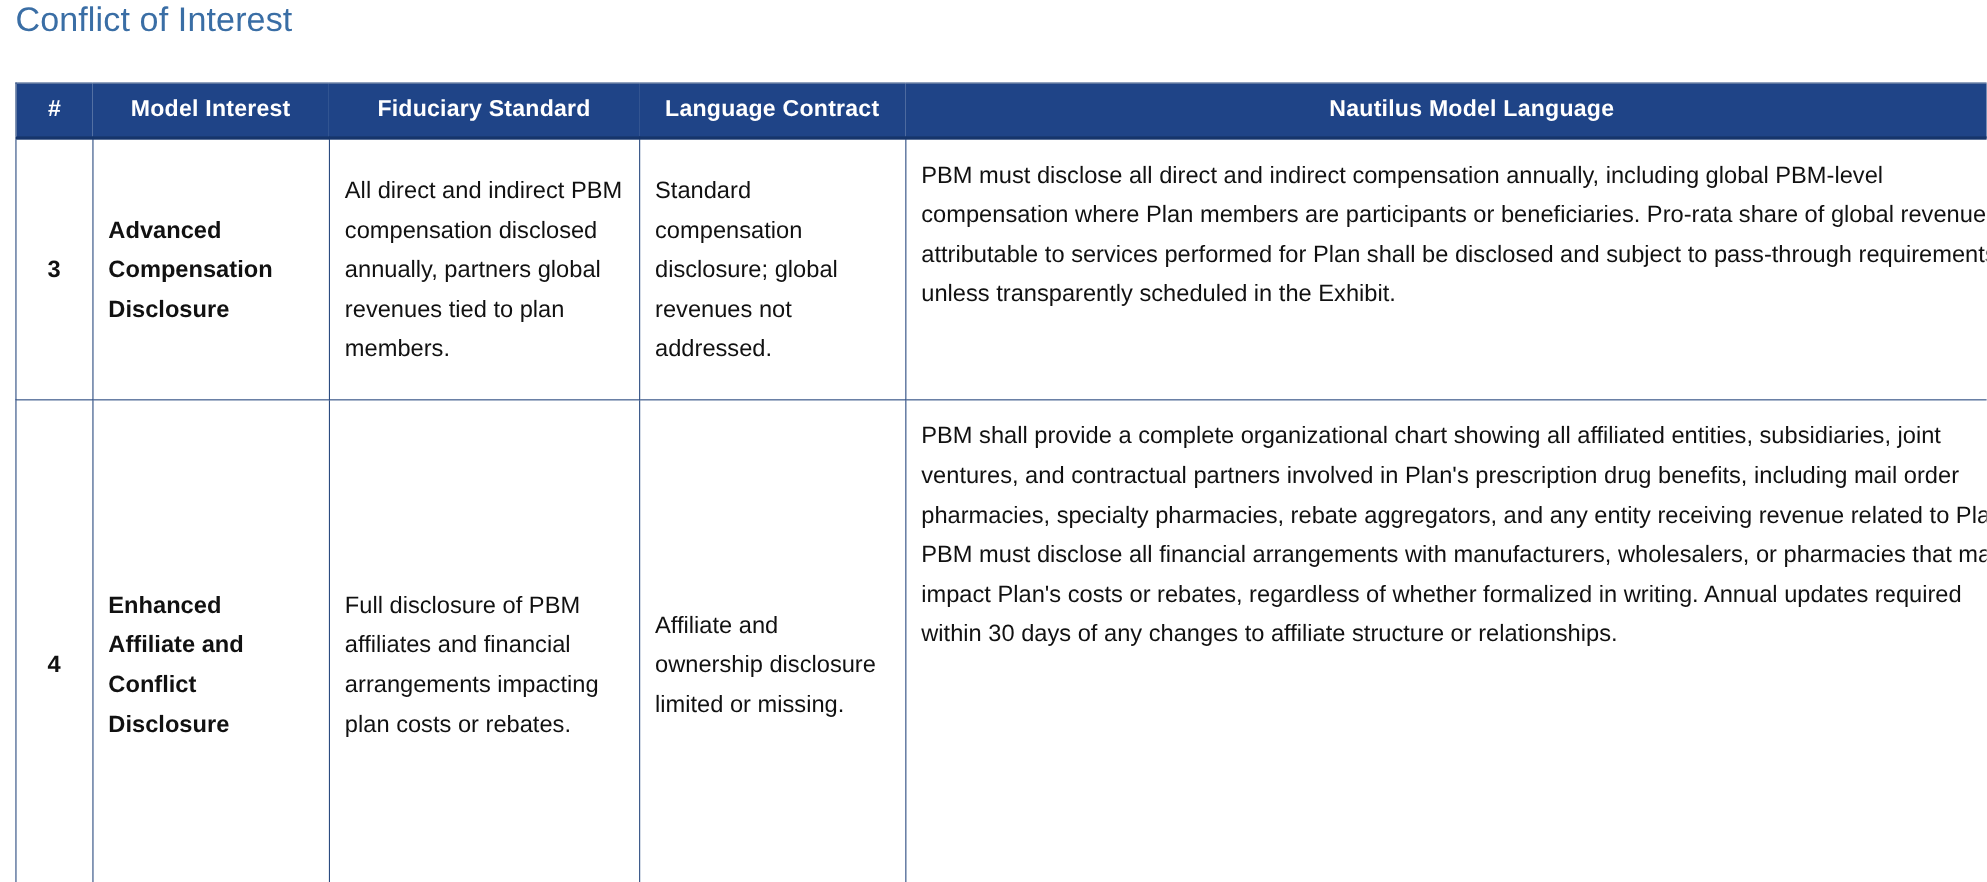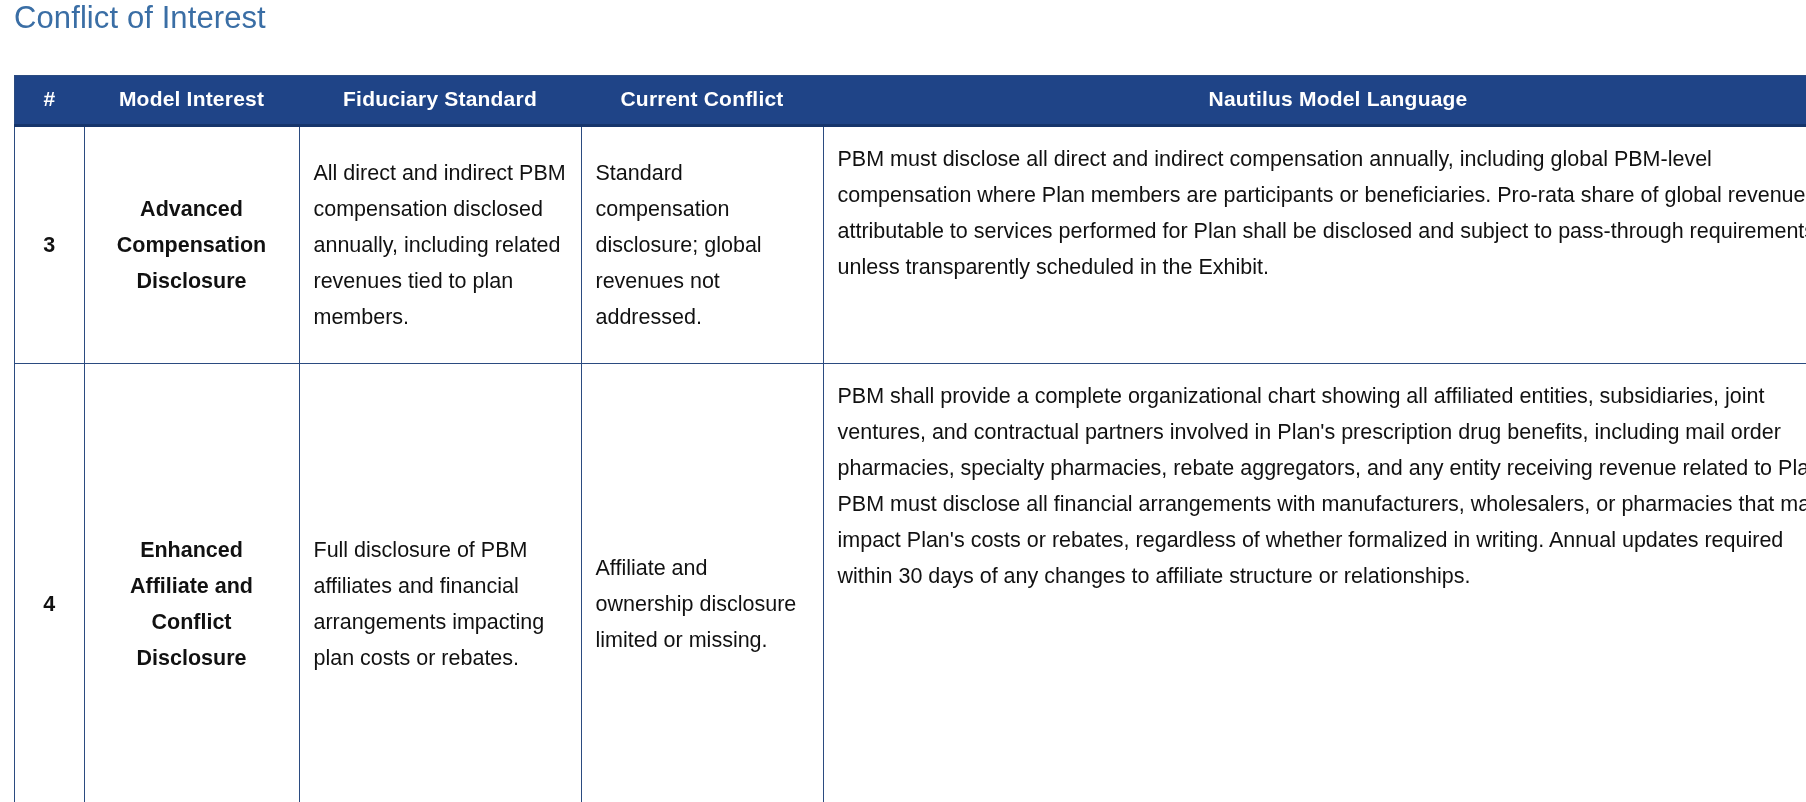--- a/index.html
+++ b/index.html
@@ -60,21 +60,21 @@
   table.grid tbody td {
     border: 1px solid #2b4b80;
     vertical-align: middle;
     font-size: 21.5px;
     line-height: 36px;
     color: #111111;
     padding: 10px 14px 10px 14px;
     background: #ffffff;
   }
   .c-num  { width: 57px;  text-align: center; font-weight: bold; font-size: 22px; }
-  .c-prov { width: 203px; text-align: center; font-weight: bold; }
+  .c-prov { width: 203px; text-align: left; font-weight: bold; }
   .c-fid  { width: 270px; text-align: left; }
   .c-cur  { width: 230px; text-align: left; }
   .c-nau  { width: 1018px; text-align: left; vertical-align: top; }
   tbody tr.row-3 td.c-nau { vertical-align: top; padding-top: 14px; }
   tbody tr.row-3 td { height: 212px; }
   tbody tr.row-4 td { height: 455px; }
   tbody tr.row-4 td.c-nau { vertical-align: top; padding-top: 14px; }
 </style>
 </head>
 <body>
@@ -83,29 +83,29 @@
 
   <div class="section-title">Conflict of Interest</div>
 
   <div class="table-wrap">
     <table class="grid">
       <thead>
         <tr>
           <th class="c-num">#</th>
           <th class="c-prov">Model Interest</th>
           <th class="c-fid">Fiduciary Standard</th>
-          <th class="c-cur">Current Conflict</th>
+          <th class="c-cur">Language Contract</th>
           <th class="c-nau">Nautilus Model Language</th>
         </tr>
       </thead>
       <tbody>
         <tr class="row-3">
           <td class="c-num">3</td>
           <td class="c-prov">Advanced Compensation Disclosure</td>
-          <td class="c-fid">All direct and indirect PBM compensation disclosed annually, including related revenues tied to plan members.</td>
+          <td class="c-fid">All direct and indirect PBM compensation disclosed annually, partners global revenues tied to plan members.</td>
           <td class="c-cur">Standard compensation disclosure; global revenues not addressed.</td>
           <td class="c-nau">PBM must disclose all direct and indirect compensation annually, including global PBM-level compensation where Plan members are participants or beneficiaries. Pro-rata share of global revenue attributable to services performed for Plan shall be disclosed and subject to pass-through requirements unless transparently scheduled in the Exhibit.</td>
         </tr>
         <tr class="row-4">
           <td class="c-num">4</td>
           <td class="c-prov">Enhanced Affiliate and Conflict Disclosure</td>
           <td class="c-fid">Full disclosure of PBM affiliates and financial arrangements impacting plan costs or rebates.</td>
           <td class="c-cur">Affiliate and ownership disclosure limited or missing.</td>
           <td class="c-nau">PBM shall provide a complete organizational chart showing all affiliated entities, subsidiaries, joint ventures, and contractual partners involved in Plan's prescription drug benefits, including mail order pharmacies, specialty pharmacies, rebate aggregators, and any entity receiving revenue related to Plan. PBM must disclose all financial arrangements with manufacturers, wholesalers, or pharmacies that may impact Plan's costs or rebates, regardless of whether formalized in writing. Annual updates required within 30 days of any changes to affiliate structure or relationships.</td>
         </tr>

